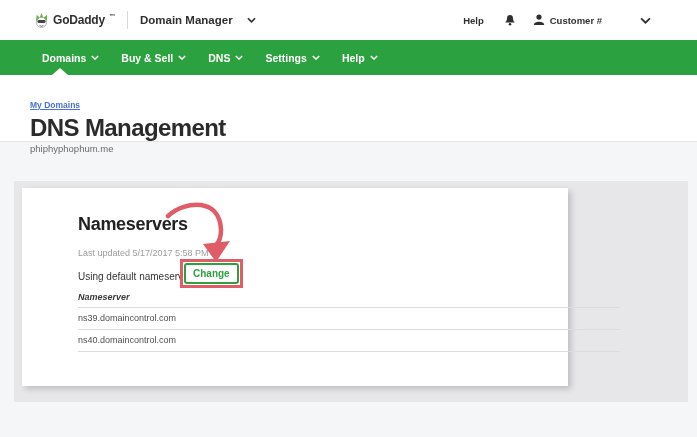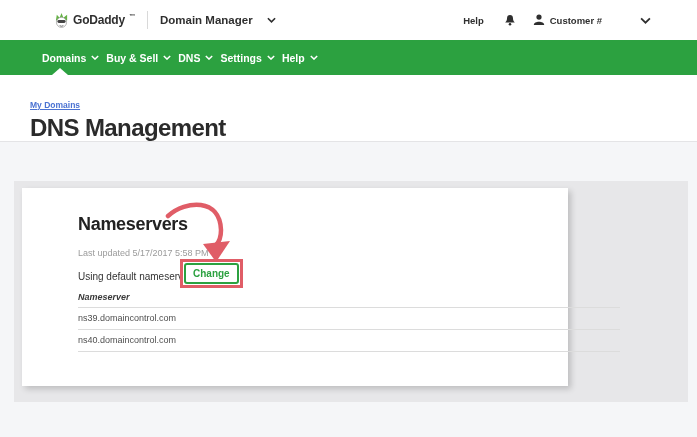--- a/index.html
+++ b/index.html
@@ -7,34 +7,34 @@
     --highlight-red:#e05d67;
     --link-blue:#4a72d2;
   }
   *{box-sizing:border-box;}
   html,body{margin:0;padding:0;}
   body{
     width:697px;height:437px;overflow:hidden;position:relative;
     font-family:"Liberation Sans",sans-serif;background:#f5f6f8;
   }
   
-  .topbar{height:40px;background:#fff;display:flex;align-items:center;padding-left:54px;}
+  .topbar{height:40px;background:#fff;display:flex;align-items:center;padding-left:34px;}
   .logo{display:flex;align-items:center;gap:4px;cursor:pointer;}
   .logo-text{font-size:12px;font-weight:800;color:#2f2f2f;letter-spacing:-0.2px;}
   .logo-tm{font-size:6px;vertical-align:top;position:relative;top:-4px;color:#2f2f2f;font-weight:700;}
   .topbar-divider{width:1px;height:18px;background:#d9d9d9;margin:0 12px;}
   .dm-menu{display:flex;align-items:center;gap:14px;font-size:11.5px;font-weight:800;color:#2f2f2f;cursor:pointer;}
   .topbar-right{margin-left:auto;display:flex;align-items:center;padding-right:46px;}
   .help-link{font-size:9.5px;font-weight:700;color:#2f2f2f;margin-right:20px;cursor:pointer;}
   .bell-btn{margin-right:17px;cursor:pointer;display:flex;align-items:center;}
   .account-menu{display:flex;align-items:center;gap:5px;font-size:9.5px;font-weight:700;color:#2f2f2f;cursor:pointer;}
   .account-chevron{margin-left:38px;cursor:pointer;color:#2f2f2f;display:flex;align-items:center;}
   .icon-dark{color:#2f2f2f;}
   
-  .navbar{height:35px;background:var(--brand-green);display:flex;align-items:center;gap:7px;padding-left:42px;position:relative;}
+  .navbar{height:35px;background:var(--brand-green);display:flex;align-items:center;gap:22px;padding-left:42px;position:relative;}
   .nav-item{display:flex;align-items:center;gap:5px;color:#fff;font-size:10.5px;font-weight:700;cursor:pointer;}
   .active-caret{position:absolute;bottom:0;left:52px;width:0;height:0;
     border-left:8px solid transparent;border-right:8px solid transparent;border-bottom:7px solid #fff;}
   
   .page-head{background:#fff;height:67px;border-bottom:1px solid #e4e4e6;padding:19px 0 0 30px;}
   .breadcrumb{font-size:8.5px;font-weight:700;color:var(--link-blue);text-decoration:underline;cursor:pointer;display:inline-block;}
   .page-title{margin:3px 0 0;font-size:24px;font-weight:800;color:#2b2b2b;letter-spacing:-0.6px;line-height:1.1;}
   .page-domain{font-size:9.5px;color:#6b6b6b;margin-top:2px;}
   
   .canvas{position:relative;height:273px;}
@@ -147,20 +147,21 @@
           <path d="M1,1 L5,5 L9,1" fill="none" stroke="#fff" stroke-width="1.8"></path>
         </svg>
       </span>
   </div>
   <div class="active-caret"></div>
 </div>
 
 <div class="page-head">
   <span class="breadcrumb">My Domains</span>
   <h1 class="page-title">DNS Management</h1>
+  <div class="page-domain">phiphyphophum.me</div>
 </div>
 
 <div class="canvas">
   <div class="frame">
     <div class="card">
       <h2 class="card-heading">Nameservers</h2>
       <div class="last-updated">Last updated 5/17/2017 5:58 PM</div>
       <div class="status-text">Using default nameservers</div>
 
       <div class="red-box">

